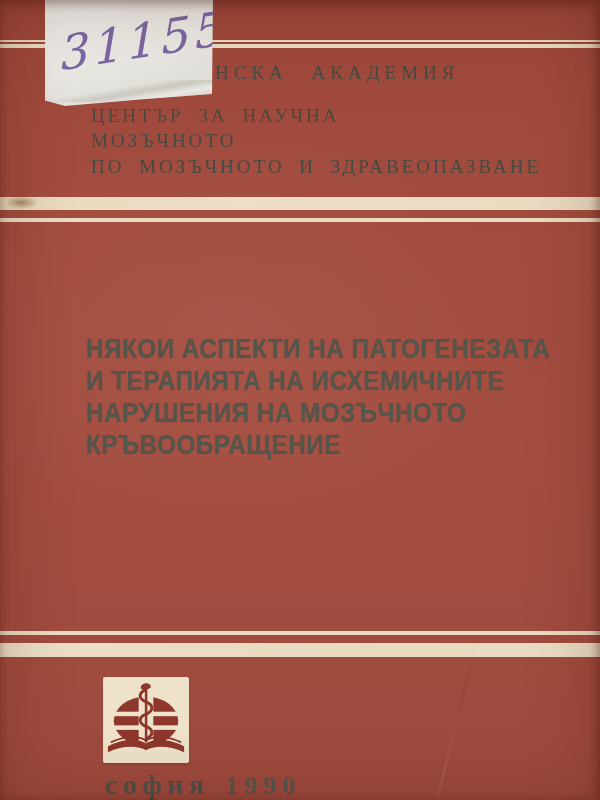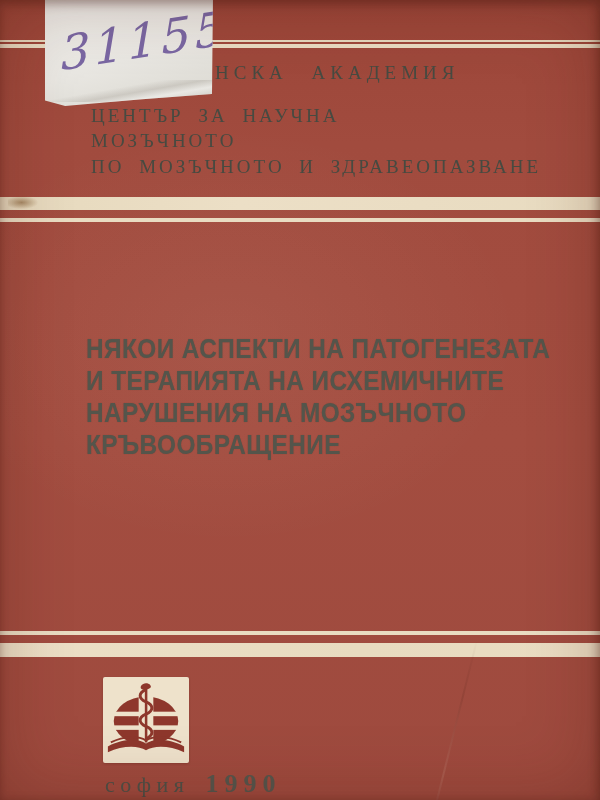--- a/index.html
+++ b/index.html
@@ -60,21 +60,21 @@
   }
 
   
   .logo{position:absolute;left:103px;top:677px;width:86px;height:86px;
     filter:drop-shadow(0 1px 1px rgba(70,25,15,.25));}
 
   
   .footer{
     position:absolute;left:105px;top:769px;display:flex;align-items:baseline;white-space:nowrap;
   }
-  .city{font-family:"Liberation Serif", serif;font-size:22px;color:#4e5047;letter-spacing:5.5px;}
+  .city{font-family:"Liberation Serif", serif;font-size:28px;color:#4e5047;letter-spacing:5.5px;font-weight:bold;}
   .year{font-family:Liberation Serif, serif;font-size:26px;font-weight:bold;color:#55564d;
     letter-spacing:6px;margin-left:16px;}
 </style>
 </head>
 <body>
 
 <div class="cover">
 
   <div class="stripe top-thin"></div>
   <div class="stripe top-thick"></div>

